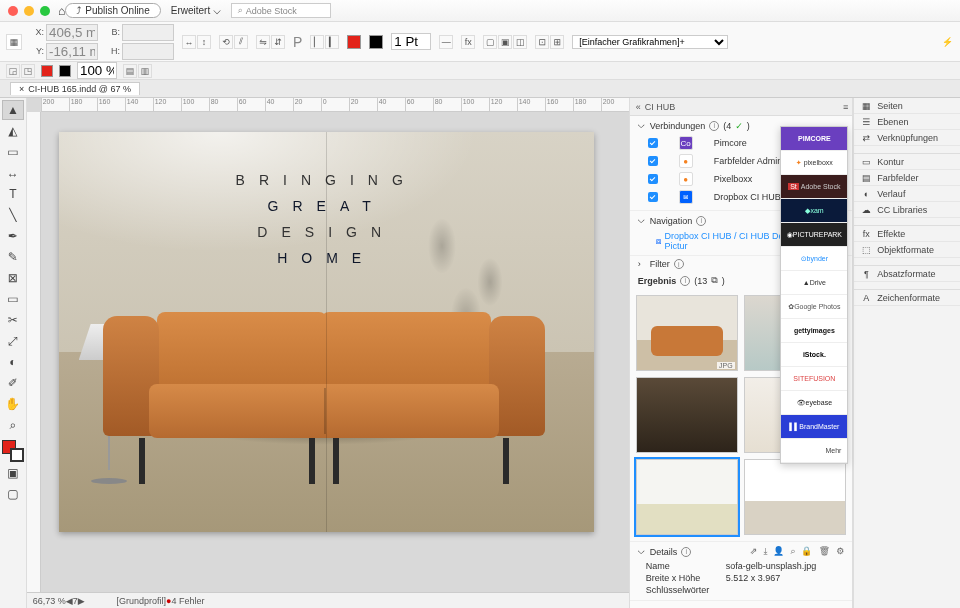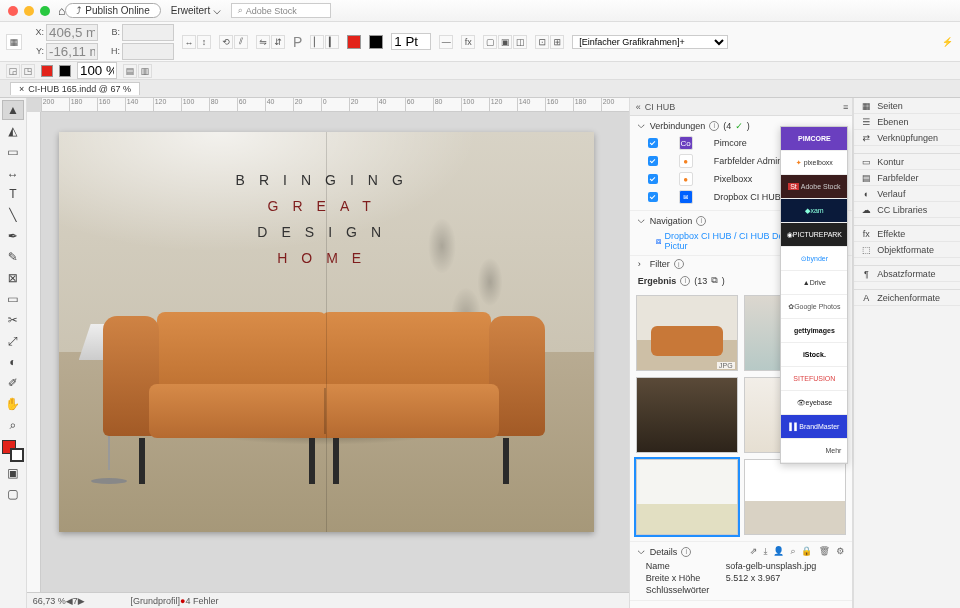--- a/index.html
+++ b/index.html
@@ -55,21 +55,21 @@
 .sofa-cush.l{left:48px}.sofa-cush.r{right:48px}
 .sofa-leg{position:absolute;bottom:0;width:6px;height:46px;background:#2a2a2a}
 .sofa-leg.l1{left:30px}.sofa-leg.l2{left:200px}.sofa-leg.r1{right:200px}.sofa-leg.r2{right:30px}
 .floorshadow{position:absolute;bottom:32px;left:30px;right:30px;height:24px;background:radial-gradient(ellipse 50% 100% at 50% 0%,rgba(0,0,0,.35),transparent 70%)}
 .lamp{position:absolute;left:20px;bottom:48px;width:60px;height:160px}
 .lamp .shade{width:60px;height:36px;background:linear-gradient(180deg,#eee,#ccc);clip-path:polygon(20% 0,80% 0,100% 100%,0 100%)}
 .lamp .pole{position:absolute;left:29px;top:36px;width:2px;height:110px;background:#999}
 .lamp .base{position:absolute;bottom:0;left:12px;width:36px;height:6px;background:#888;border-radius:50%}
 .copy{position:absolute;top:40px;left:0;right:0;text-align:center;letter-spacing:14px;font-size:14px;font-weight:500}
 .copy .line{margin-bottom:10px}
-.copy .red{color:#7f1d1d}
+.copy .red{color:#0f172a}
 .statusbar{height:16px;background:#f2f2f2;border-top:1px solid #ccc;display:flex;align-items:center;font-size:9px;color:#555;padding:0 6px;}
 .panel-cihub{width:236px;background:#fafafa;border-left:1px solid #ddd;border-right:1px solid #ddd;display:flex;flex-direction:column;font-size:9px;position:relative}
 .phead{height:18px;border-bottom:1px solid #ddd;display:flex;align-items:center;padding:0 6px;gap:4px;color:#555;background:#efefef}
 .phead .lines{margin-left:auto;letter-spacing:-2px}
 .psection{padding:4px 8px;border-bottom:1px solid #eee}
 .psection .sh{display:flex;align-items:center;gap:4px;color:#333;margin-bottom:3px}
 .chev{display:inline-block;width:8px}
 .conn-row{display:flex;align-items:center;gap:21px;padding:2px 0 2px 10px}
 .conn-check{width:10px;height:10px;background:#1f8fff;border-radius:2px;position:relative}
 .conn-check::after{content:"";position:absolute;left:2px;top:3px;width:4px;height:2px;border-left:1px solid #fff;border-bottom:1px solid #fff;transform:rotate(-45deg)}
@@ -307,21 +307,21 @@
             <div class="line red">HOME</div>
           </div>
         </div>
       </div>
     </div>
     <div class="statusbar">
       <span>66,73 %</span>
       <span>◀</span>
       <span>7</span>
       <span>▶</span>
-      <span style="margin-left:46px">[Grundprofil]</span>
+      <span style="margin-left:32px">[Grundprofil]</span>
       <span style="color:#c00">●</span>
       <span>4 Fehler</span>
     </div>
   </div>
 
   <div class="panel-cihub">
     <div class="phead">
       <span>«</span>
       <span>CI HUB</span>
       <span class="lines">≡</span>

